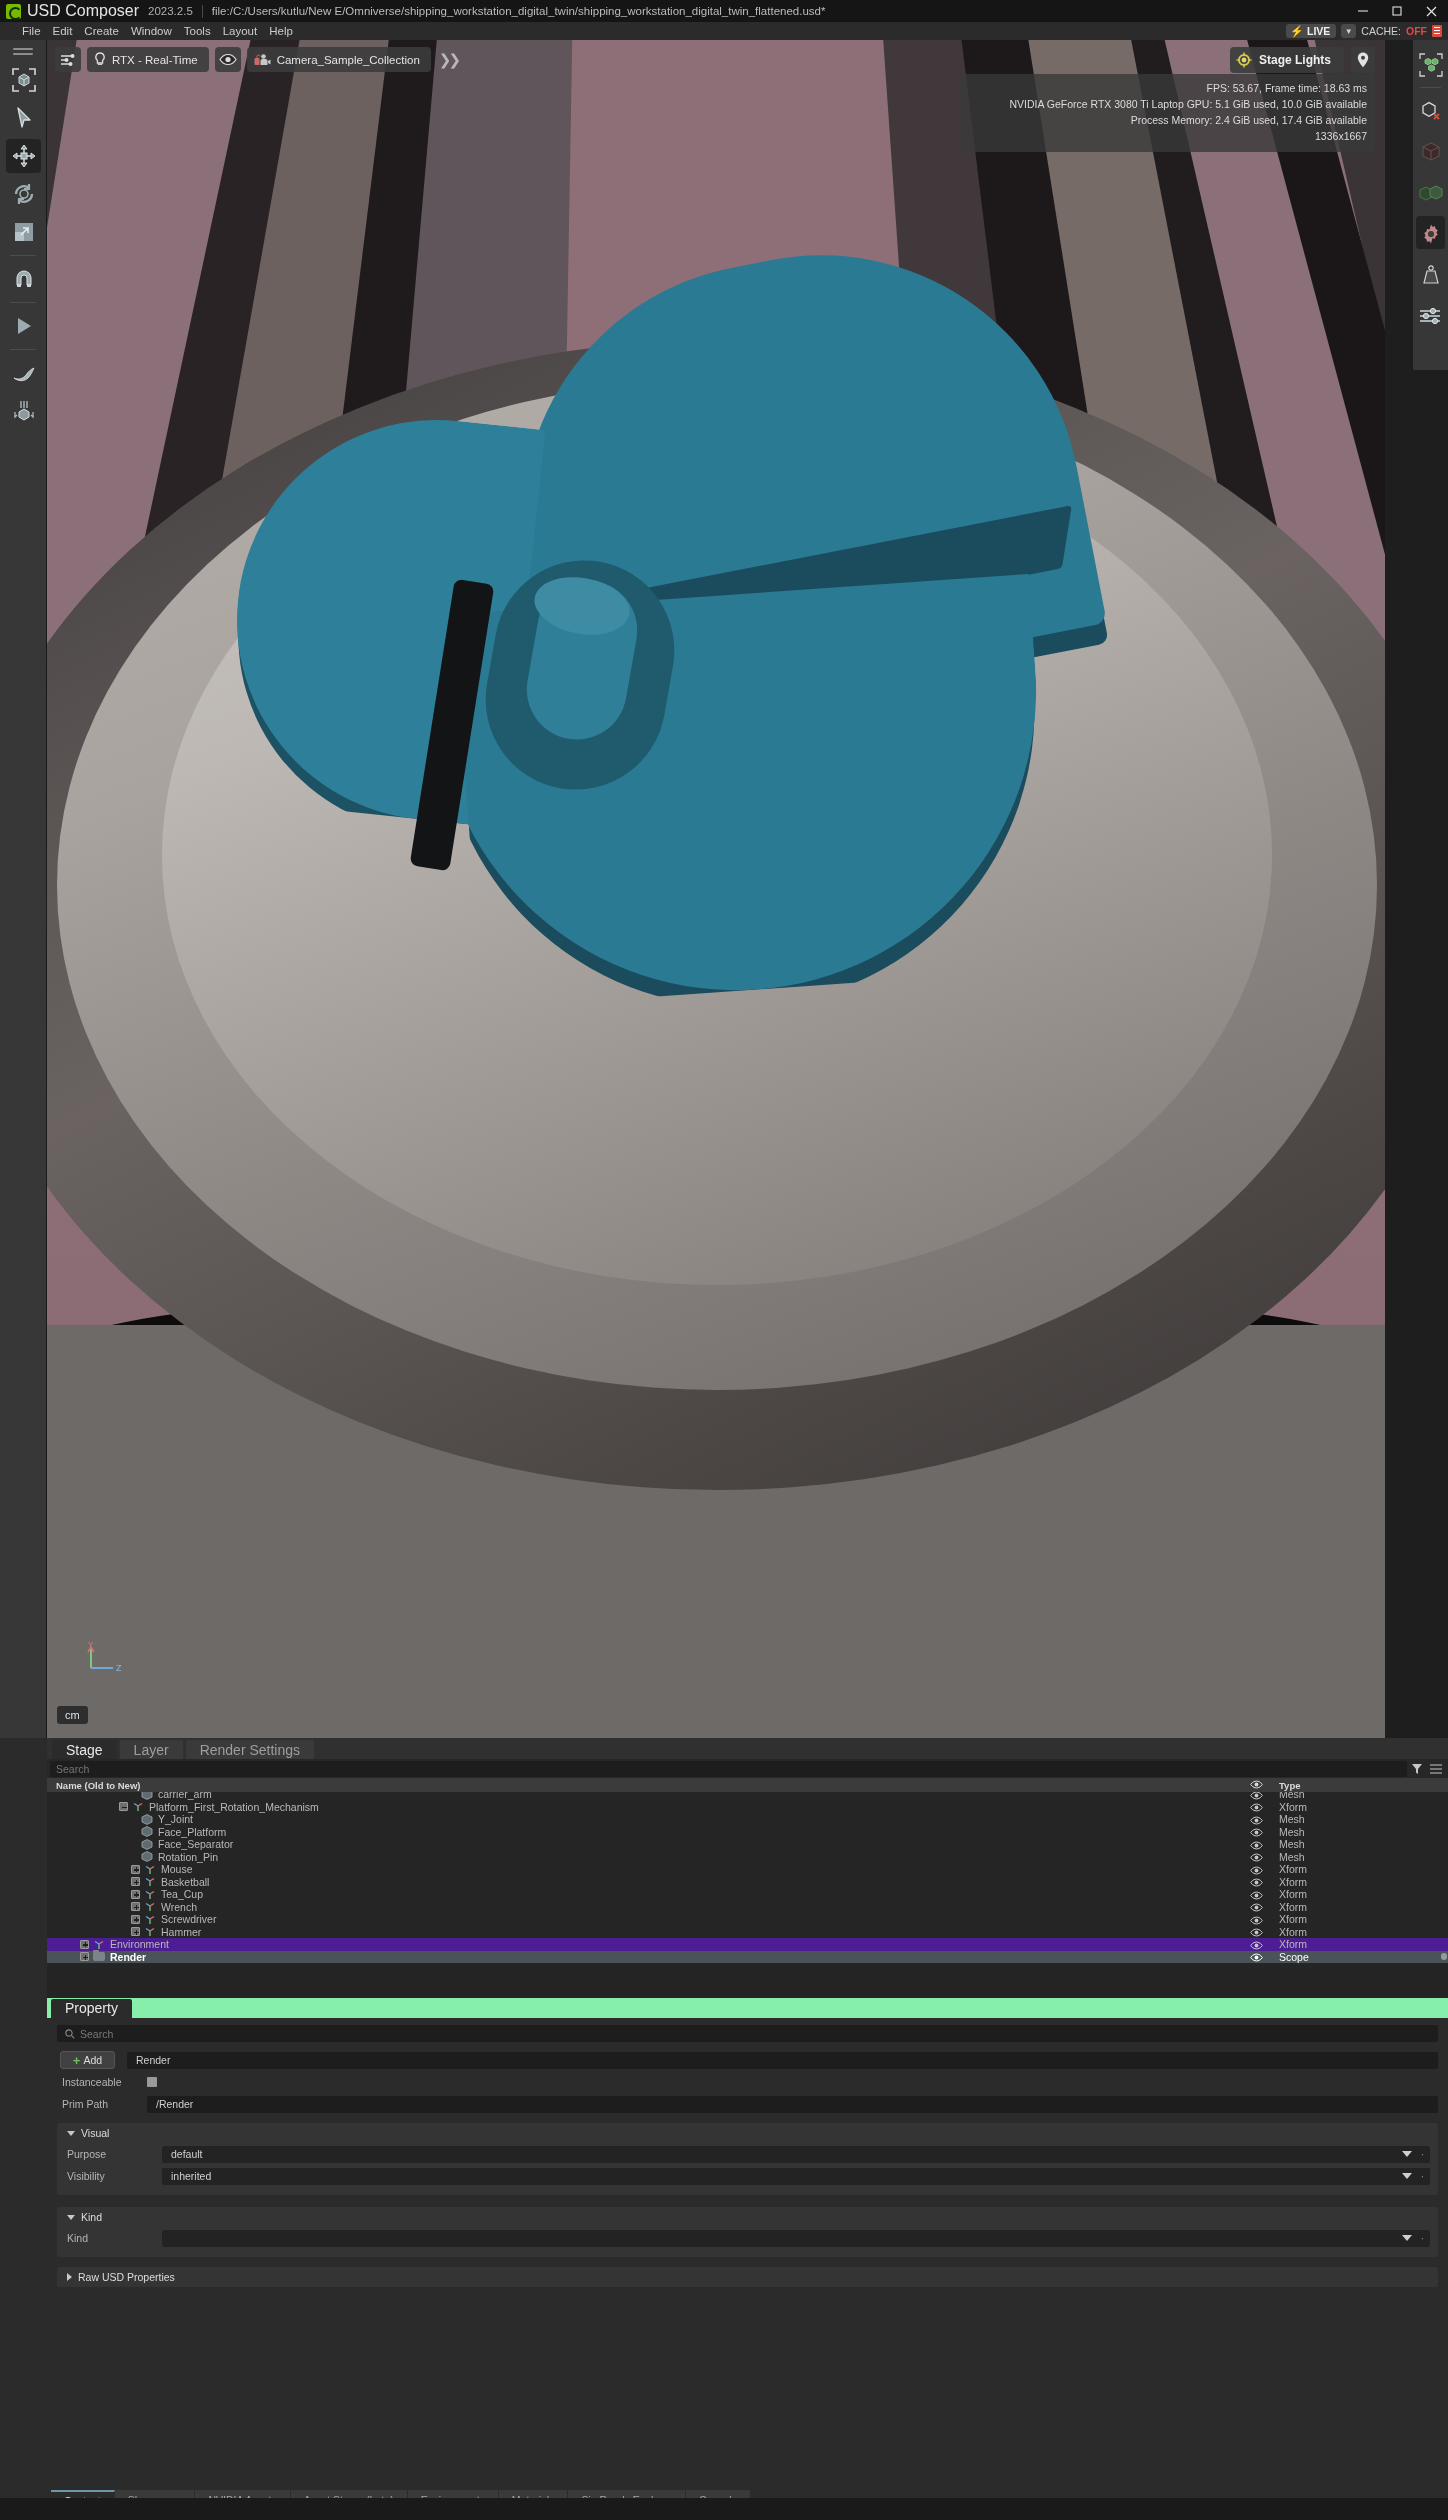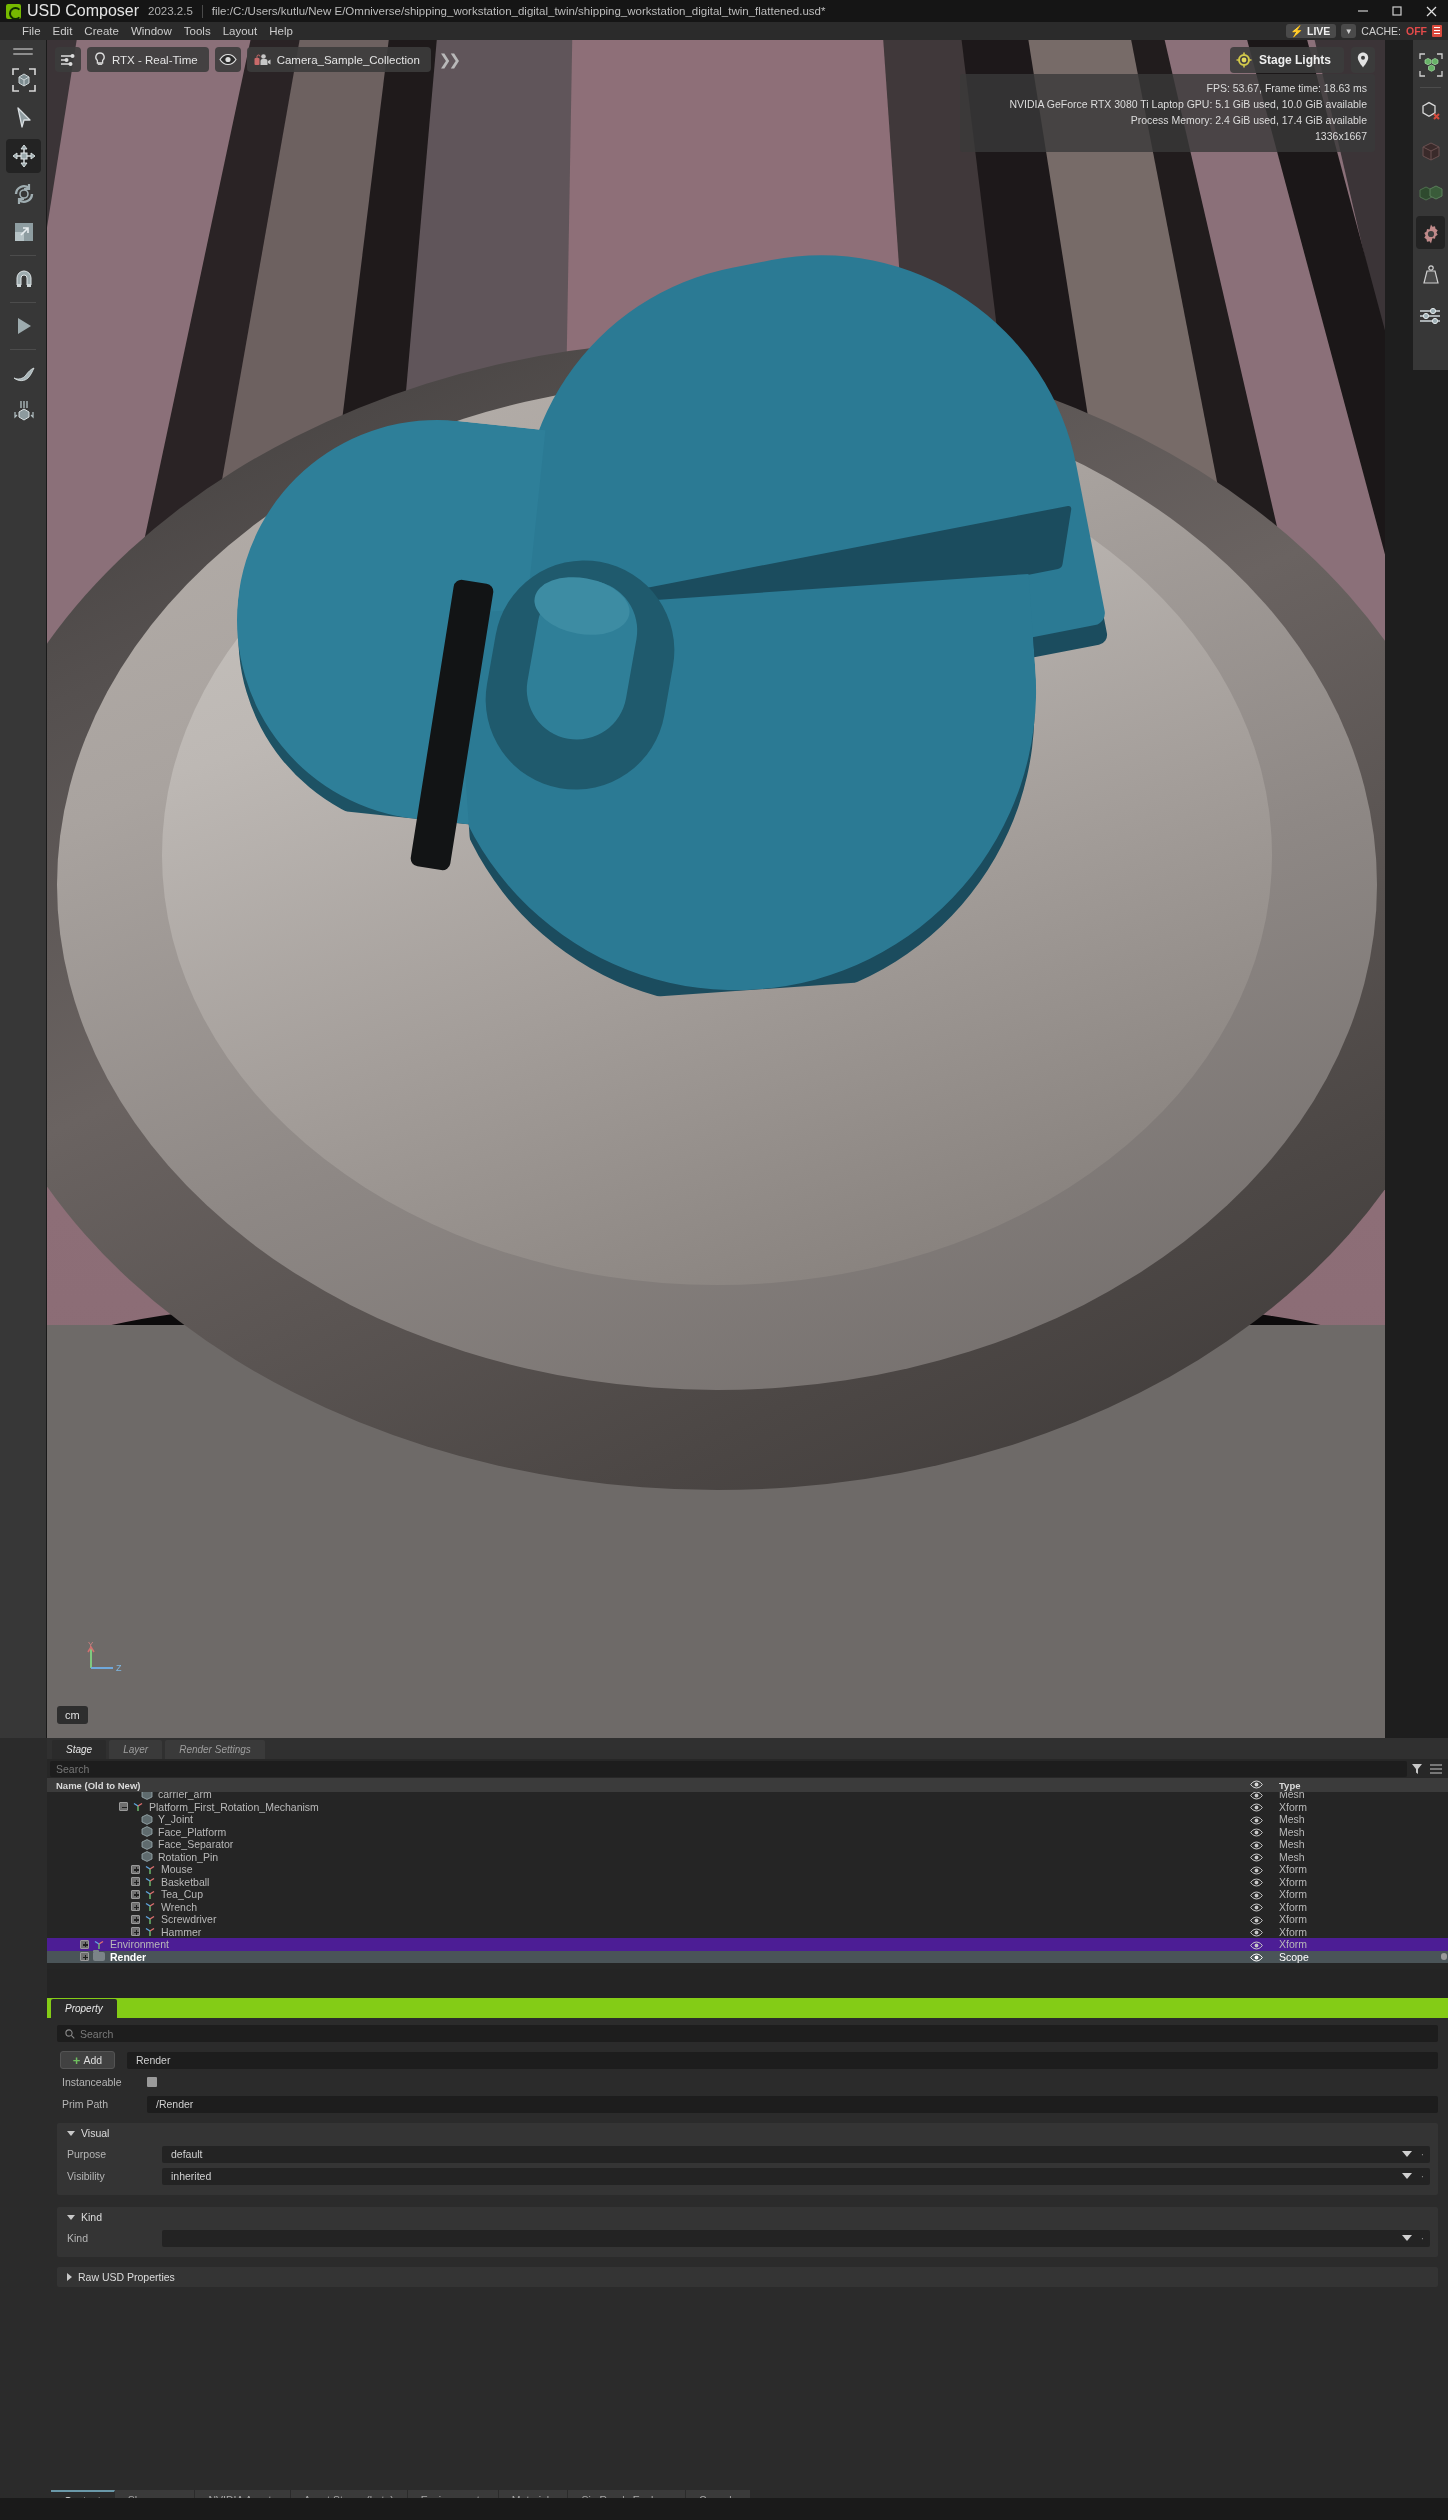--- a/index.html
+++ b/index.html
@@ -107,22 +107,22 @@
     padding:6px 8px 8px 8px; text-align:right; z-index:25; }
   .stats div { font-size:10.5px; color:#dcdcdc; line-height:16px; }
 
   .gizmo { position:absolute; left:36px; bottom:60px; width:40px; height:40px; z-index:25; }
   .unit-chip { position:absolute; left:10px; bottom:14px; background:#2e2e2e; border-radius:3px;
     padding:3px 8px; font-size:11px; color:#e0e0e0; z-index:25; }
 
   
   .stage-panel { position:absolute; left:47px; top:1698px; width:1401px; height:260px; background:#242424; }
   .tabrow { height:21px; background:#303030; display:flex; align-items:flex-end; padding-left:5px; }
-  .ptab { height:19px; padding:0 14px; display:flex; align-items:center; font-size:10px; color:#9e9e9e;
-    background:#3a3a3a; border-radius:2px 2px 0 0; margin-right:3px;font-style:italic; }
+  .ptab { height:19px; padding:0 14px; display:flex; align-items:center; font-size:14px; color:#9e9e9e;
+    background:#3a3a3a; border-radius:2px 2px 0 0; margin-right:3px; }
   .ptab.active { background:#2b2b2b; color:#e8e8e8; }
   .searchrow { height:19px; background:#272727; display:flex; align-items:center; padding:0 3px; }
   .searchbox { flex:1; height:16px; background:#1d1d1d; border-radius:2px; display:flex; align-items:center;
     padding-left:6px; font-size:10.5px; color:#777; }
   .sr-ico { width:19px; height:17px; display:flex; align-items:center; justify-content:center; }
   .tree-head { height:14px; background:#3b3b3b; display:flex; align-items:center; font-size:9.5px;
     color:#dadada; font-weight:bold; position:relative; }
   .th-name { padding-left:9px; }
   .th-eye { position:absolute; left:1203px; }
   .th-type { position:absolute; left:1232px; }
@@ -139,21 +139,21 @@
   .folder-ico { width:12px; height:9px; background:#7b8488; border-radius:1px 2px 2px 2px; flex:none; position:relative;}
   .folder-ico::before{content:"";position:absolute;left:0;top:-2px;width:6px;height:2px;background:#7b8488;border-radius:1px 1px 0 0;}
   .eye { position:absolute; left:1203px; width:13px; height:9px; }
   .ttype { position:absolute; left:1232px; font-size:10.5px; }
   .tname { margin-left:5px; }
   .vscroll { position:absolute; right:1px; top:1px; width:6px; height:170px; }
   .vscroll .thumb { position:absolute; bottom:3px; width:6px; height:7px; background:#9a9a9a; border-radius:3px; }
 
   
   .prop-panel { position:absolute; left:47px; top:1958px; width:1401px; height:490px; background:#2b2b2b; }
-  .prop-tabrow { height:20px; background:#84cc16; display:flex; align-items:flex-end; padding-left:4px; }
+  .prop-tabrow { height:20px; background:#86efac; display:flex; align-items:center; padding-left:4px; }
   .prop-search { margin:7px 10px 0 10px; height:17px; background:#1d1d1d; border-radius:2px; display:flex;
     align-items:center; gap:5px; padding-left:8px; font-size:10.5px; color:#7a7a7a; }
   .prow { display:flex; align-items:center; height:22px; margin:0 10px; }
   .plabel { width:90px; font-size:10.5px; color:#b5b5b5; padding-left:5px; flex:none; }
   .pfield { flex:1; height:17px; background:#1d1d1d; border-radius:2px; display:flex; align-items:center;
     padding-left:9px; font-size:10.5px; color:#cfcfcf; }
   .addbtn { width:55px; height:18px; background:#414141; border:1px solid #545454; border-radius:3px;
     display:flex; align-items:center; justify-content:center; gap:3px; font-size:10.5px; color:#dcdcdc; flex:none;
     margin-left:3px; margin-right:12px;}
   .plus { color:#6fbf5f; font-size:13px; font-weight:bold; line-height:1; }

